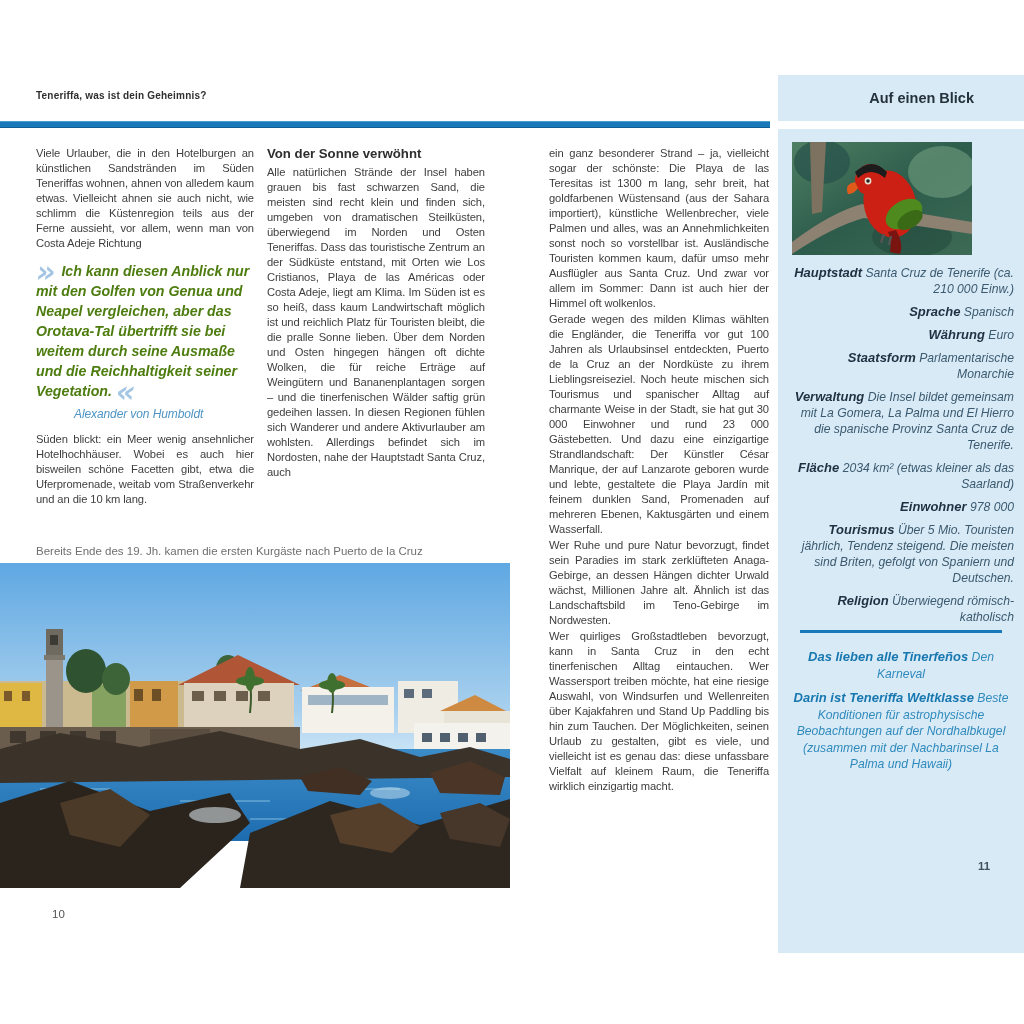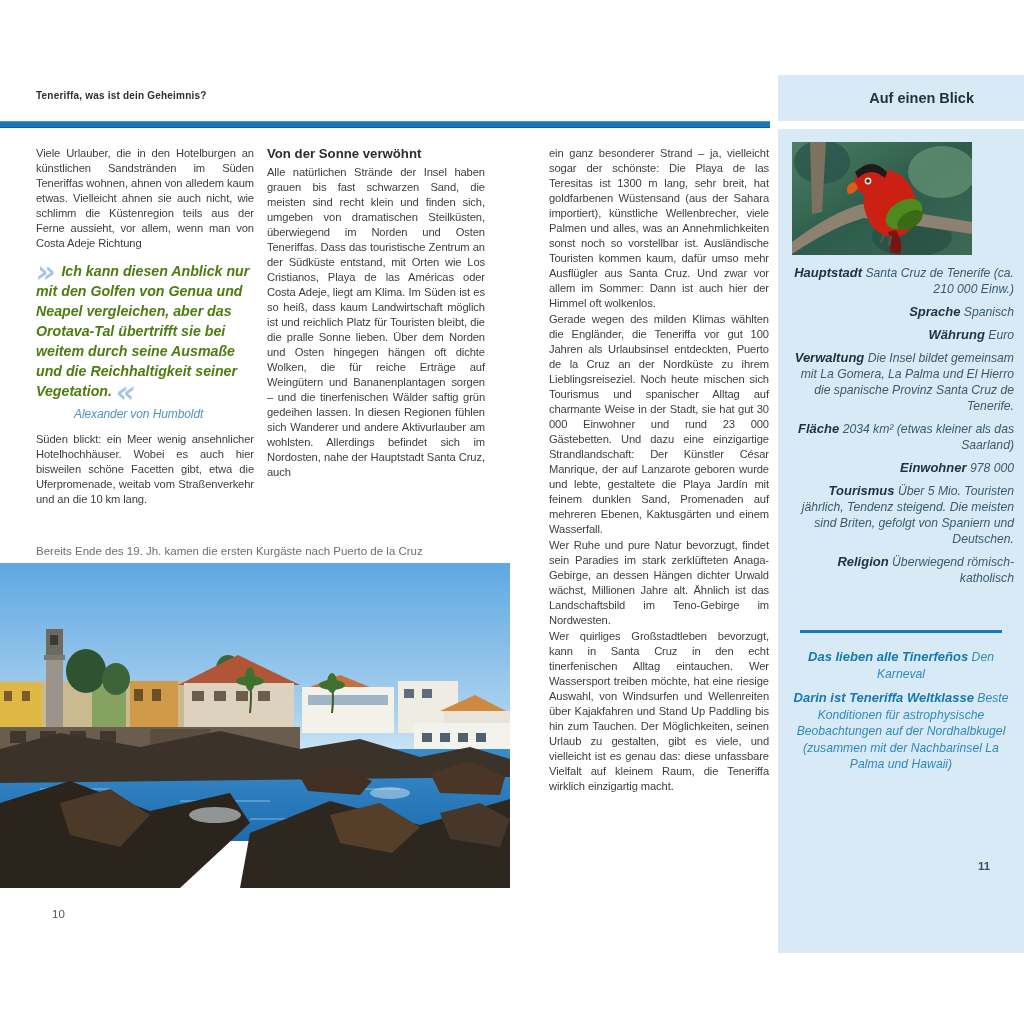--- a/index.html
+++ b/index.html
@@ -222,20 +222,21 @@
         <path d="M63,40 Q52,42 56,52 Q62,52 66,46 Z" fill="#e05a1a"></path>
         <path d="M104,88 q8,14 4,24 l-10,-2 q2,-12 -2,-20 Z" fill="#7a1410"></path>
         <path d="M92,92 l-3,9 M99,94 l-2,9" stroke="#555" stroke-width="2.4" fill="none"></path>
       </svg>
     </div>
 
     <div class="facts">
       <p class="fact"><span class="fact-label">Hauptstadt</span> <span class="fact-value">Santa Cruz de Tenerife (ca. 210 000 Einw.)</span></p>
       <p class="fact"><span class="fact-label">Sprache</span> <span class="fact-value">Spanisch</span></p>
       <p class="fact"><span class="fact-label">Währung</span> <span class="fact-value">Euro</span></p>
+      <p class="fact"><span class="fact-label">Staatsform</span> <span class="fact-value">Parlamentarische Monarchie</span></p>
       <p class="fact"><span class="fact-label">Verwaltung</span> <span class="fact-value">Die Insel bildet gemeinsam mit La Gomera, La Palma und El Hierro die spanische Provinz Santa Cruz de Tenerife.</span></p>
       <p class="fact"><span class="fact-label">Fläche</span> <span class="fact-value">2034 km² (etwas kleiner als das Saarland)</span></p>
       <p class="fact"><span class="fact-label">Einwohner</span> <span class="fact-value">978 000</span></p>
       <p class="fact"><span class="fact-label">Tourismus</span> <span class="fact-value">Über 5 Mio. Touristen jährlich, Tendenz steigend. Die meisten sind Briten, gefolgt von Spaniern und Deutschen.</span></p>
       <p class="fact"><span class="fact-label">Religion</span> <span class="fact-value">Überwiegend römisch-katholisch</span></p>
     </div>
 
     <div class="sb-divider"></div>
 
     <div class="highlights">

